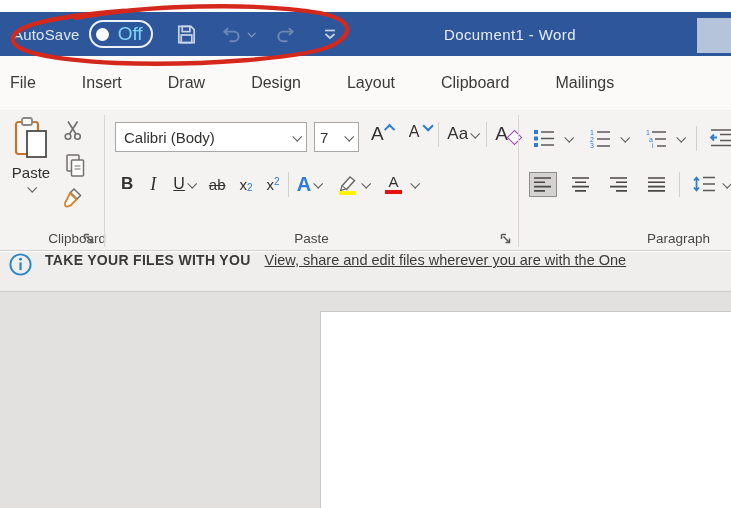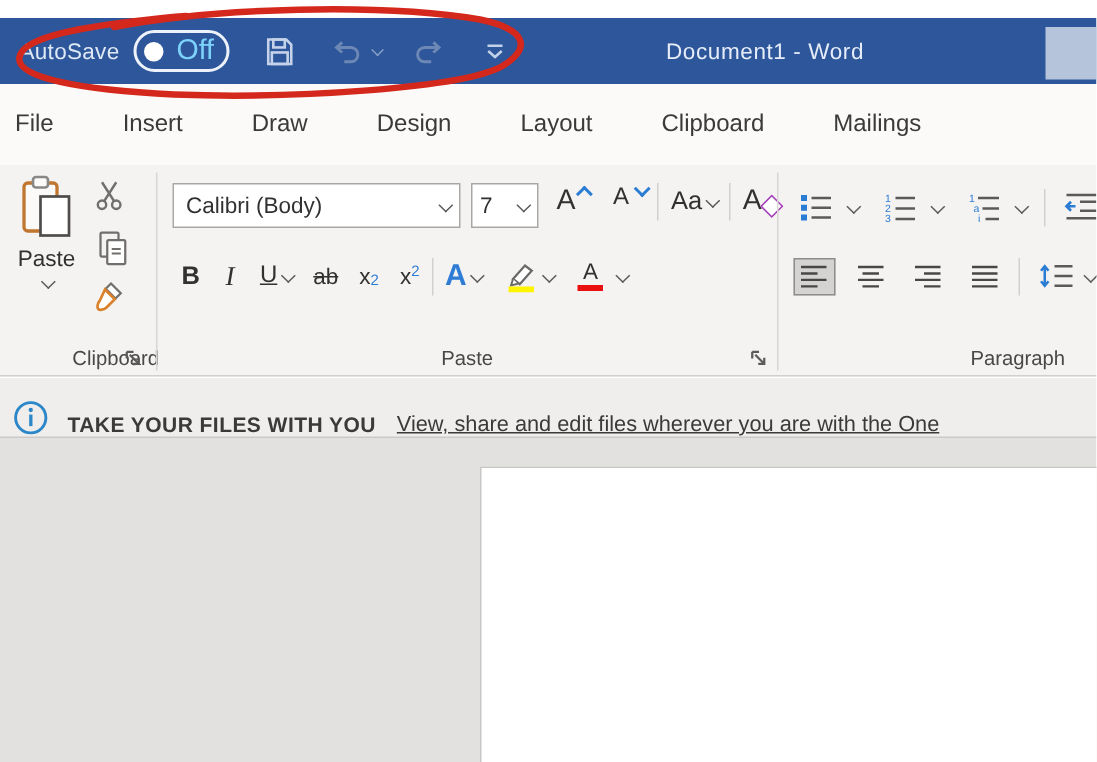--- a/index.html
+++ b/index.html
@@ -77,21 +77,21 @@
   .bar{width:17px;height:4px;}
 
   
   .p-row1{position:absolute;left:10px;top:12px;display:flex;align-items:center;height:32px;}
   .p-row2{position:absolute;left:10px;top:58px;display:flex;align-items:center;height:32px;}
   .alignbtn{border:1px solid transparent;background:none;padding:3px;cursor:pointer;display:flex;}
   .alignbtn.selected{background:#d5d3d1;border-color:#8f8d8b;}
 
   
   .notif{position:absolute;top:252px;left:0;right:0;height:39px;background:#f0eeed;
-         border-bottom:1px solid #cbc9c7;display:flex;align-items:flex-end;padding-left:8px;}
+         border-bottom:1px solid #cbc9c7;display:flex;align-items:flex-start;padding-left:8px;}
   .notif-headline{font-weight:700;font-size:14px;color:#3b3a39;letter-spacing:.3px;margin-left:12px;
                   white-space:nowrap;}
   .notif-link{font-size:14.5px;color:#3b3a39;text-decoration:underline;margin-left:14px;
               white-space:nowrap;cursor:pointer;}
 
   
   .docarea{position:absolute;top:292px;left:0;right:0;bottom:0;background:#e2e1e0;}
   .page{position:absolute;left:320px;top:19px;right:-2px;bottom:-2px;background:#fff;
         border:1px solid #c8c7c6;cursor:text;}
 

